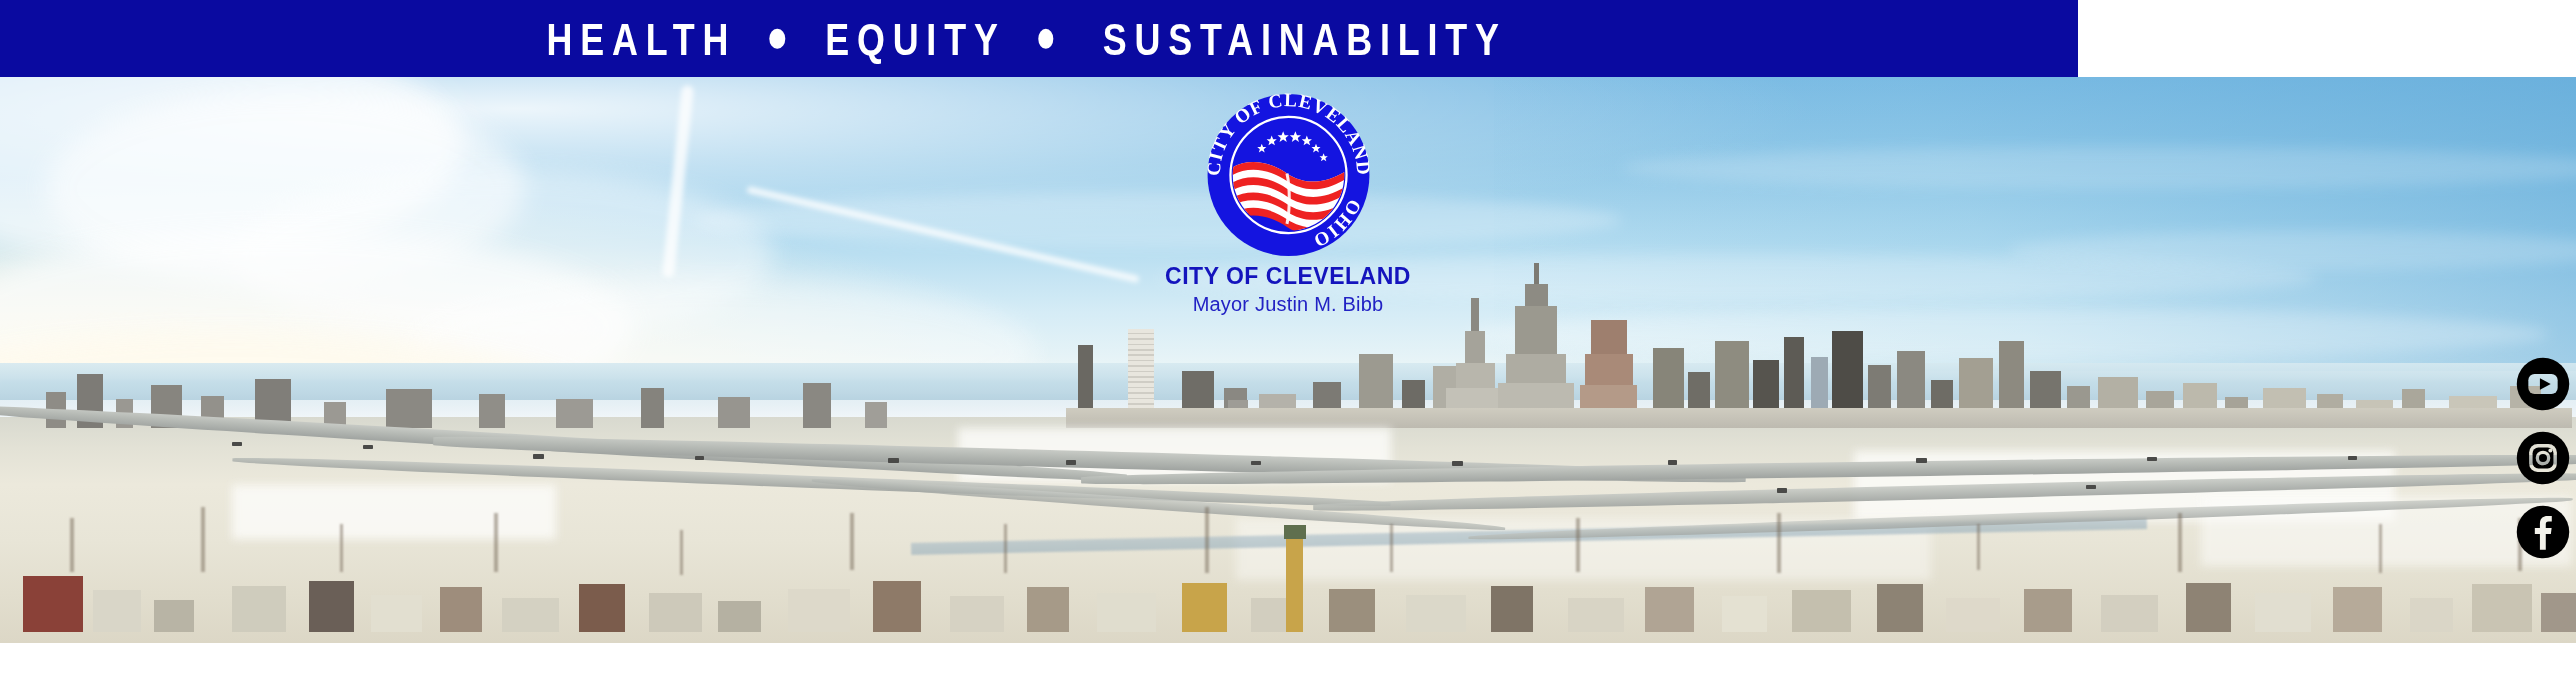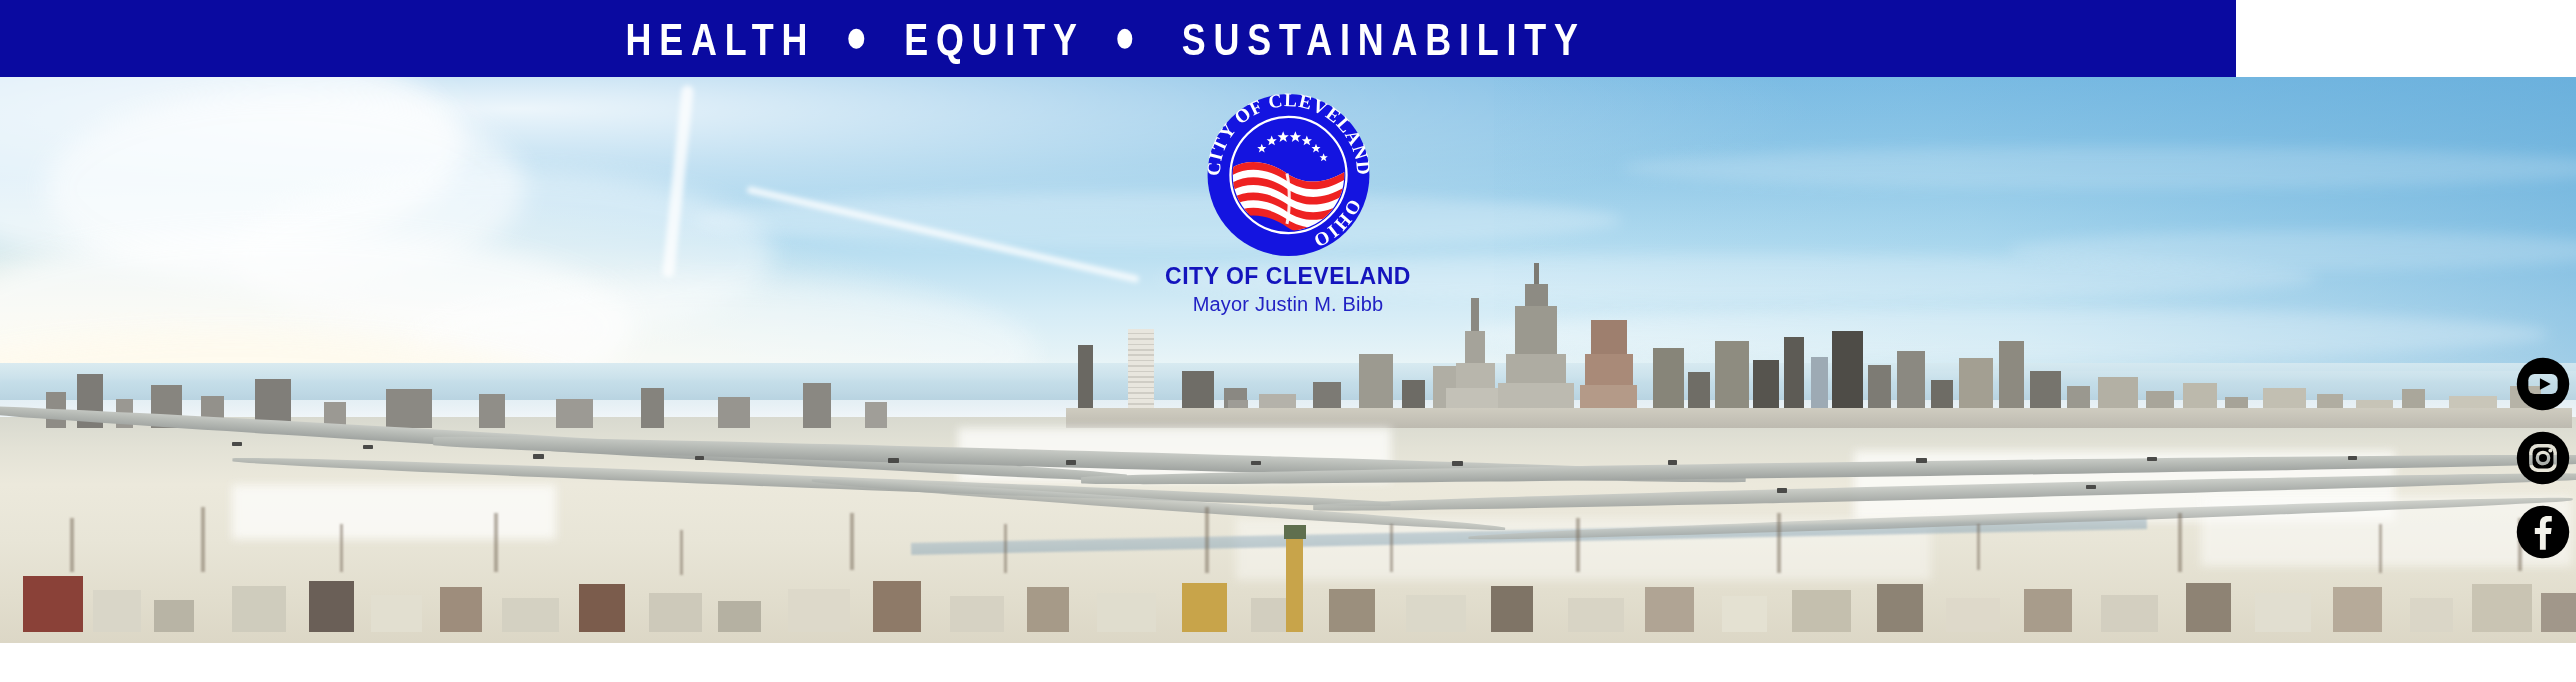--- a/index.html
+++ b/index.html
@@ -6,21 +6,21 @@
   html, body {
     width:2576px; height:682px;
     background:#ffffff;
     font-family:"Liberation Sans", sans-serif;
     overflow:hidden;
   }
   #page { position:relative; width:2576px; height:682px; background:#fff; }
 
   
   #banner {
-    position:absolute; left:0; top:0; width:2236px; height:77px;
+    position:absolute; left:0; top:0; width:2078px; height:77px;
     background:#0a0aa0;
     display:flex; align-items:center; justify-content:center;
     overflow:hidden;
   }
   #banner-inner {
     display:flex; align-items:center; gap:0;
     transform:translateX(-7.7px);
   }
   .ban-word {
     color:#ffffff;

